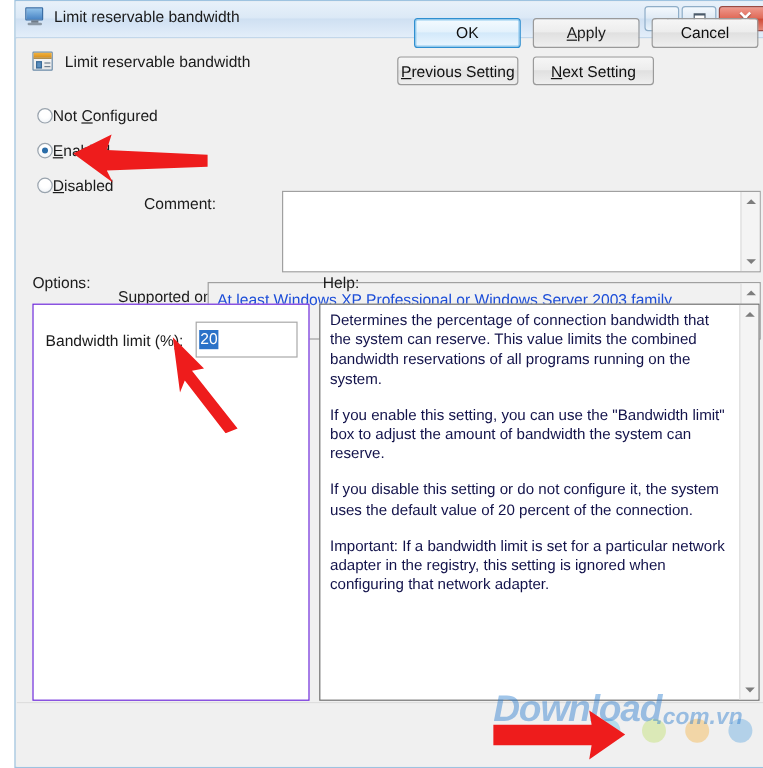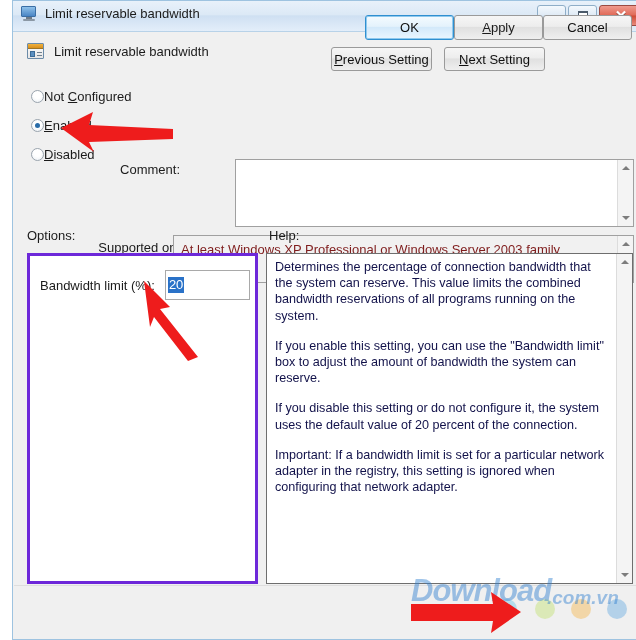--- a/index.html
+++ b/index.html
@@ -233,21 +233,21 @@
   }
   #supported-box {
     left: 159px; top: 161px;
     width: 461px; height: 48px;
     background: #f1f1f1;
   }
   #supported-text {
     position: absolute;
     left: 7px; top: 6px;
     font-size: 13px;
-    color: #7f1d1d;
+    color: #1d4ed8;
     white-space: nowrap;
     text-align: right;
   }
 
   
   .vscroll {
     position: absolute;
     right: 0; top: 0;
     width: 16px; height: 100%;
     background: #f4f4f4;
@@ -286,21 +286,21 @@
     left: 256px; top: 227px;
     font-size: 13px; color: #1b1b1b;
   }
 
   
   #options-panel {
     position: absolute;
     left: 14px; top: 252px;
     width: 231px; height: 331px;
     box-sizing: border-box;
-    border: 3px solid #6d28d9;
+    border: 1px solid #6d28d9;
     background: #ffffff;
   }
   #bandwidth-row {
     position: absolute;
     left: 10px; top: 14px;
     display: flex; align-items: center;
   }
   #bandwidth-label {
     font-size: 13px; color: #1b1b1b;
     white-space: nowrap;
@@ -354,21 +354,21 @@
     position: absolute;
     left: 1px; top: 584px;
     width: 634px; height: 55px;
     background: #f0f0f0;
     border-top: 1px solid #dedede;
     box-sizing: border-box;
   }
   #footer-buttons {
     position: absolute;
     right: 15px; top: 14px;
-    display: flex; 
+    display: flex; gap: 10px;
   }
   .btn-footer { width: 89px; height: 25px; }
   .btn-default {
     border: 1px solid #2f8fd0;
     box-shadow: 0 0 0 1px #8fc9ee inset;
     background: linear-gradient(to bottom, #f4fbff 0%, #e4f2fc 45%, #d3e9fa 50%, #eaf6ff 100%);
   }
   .btn-dim { color: #1b1b1b; }
 
   

